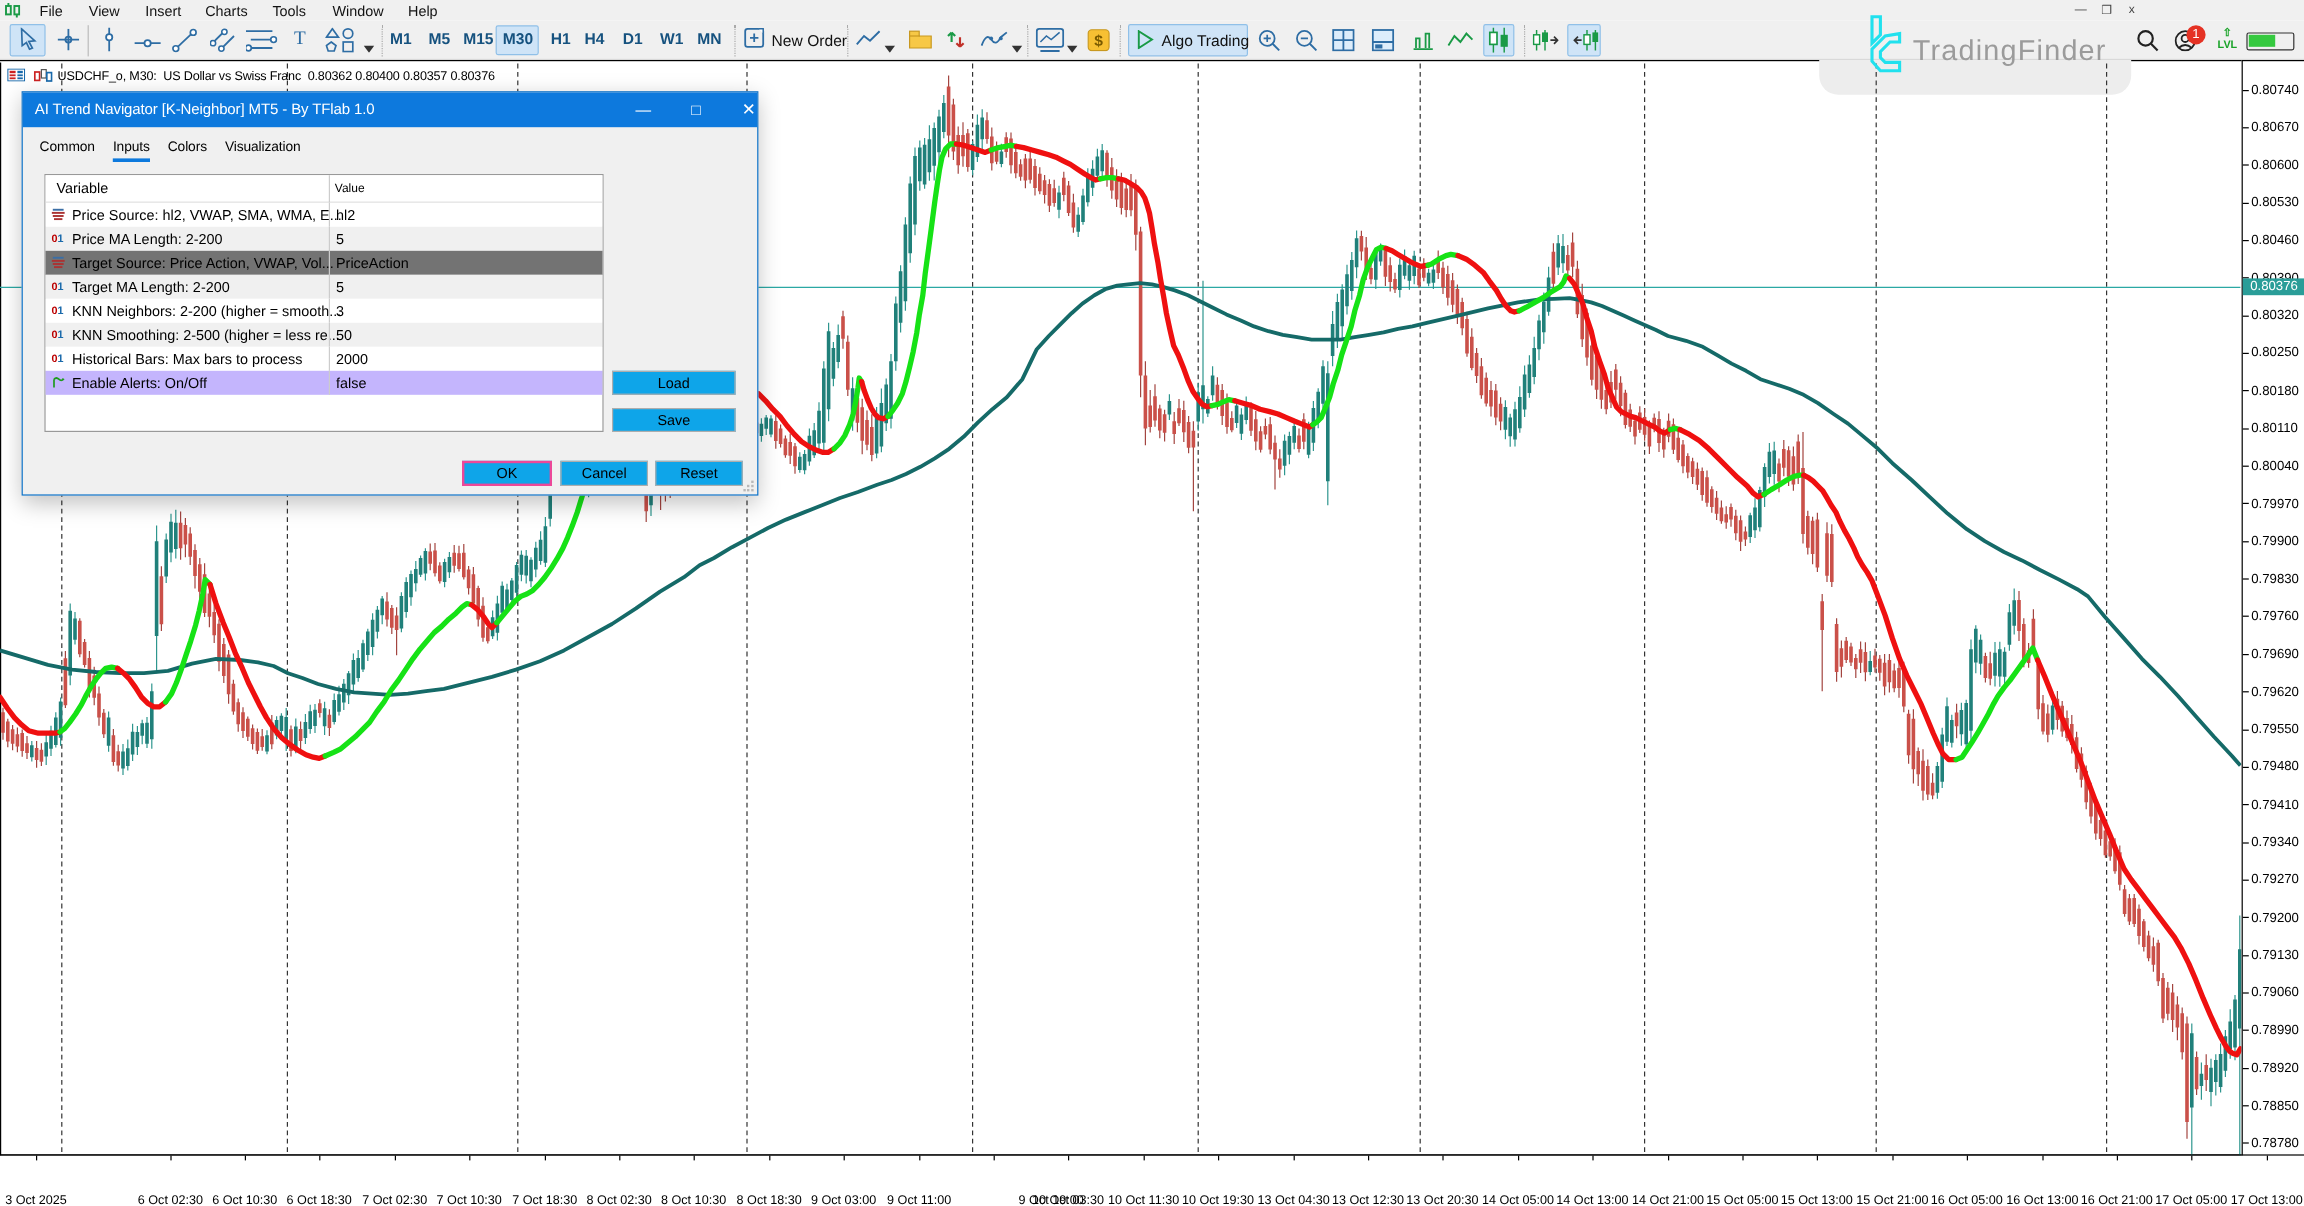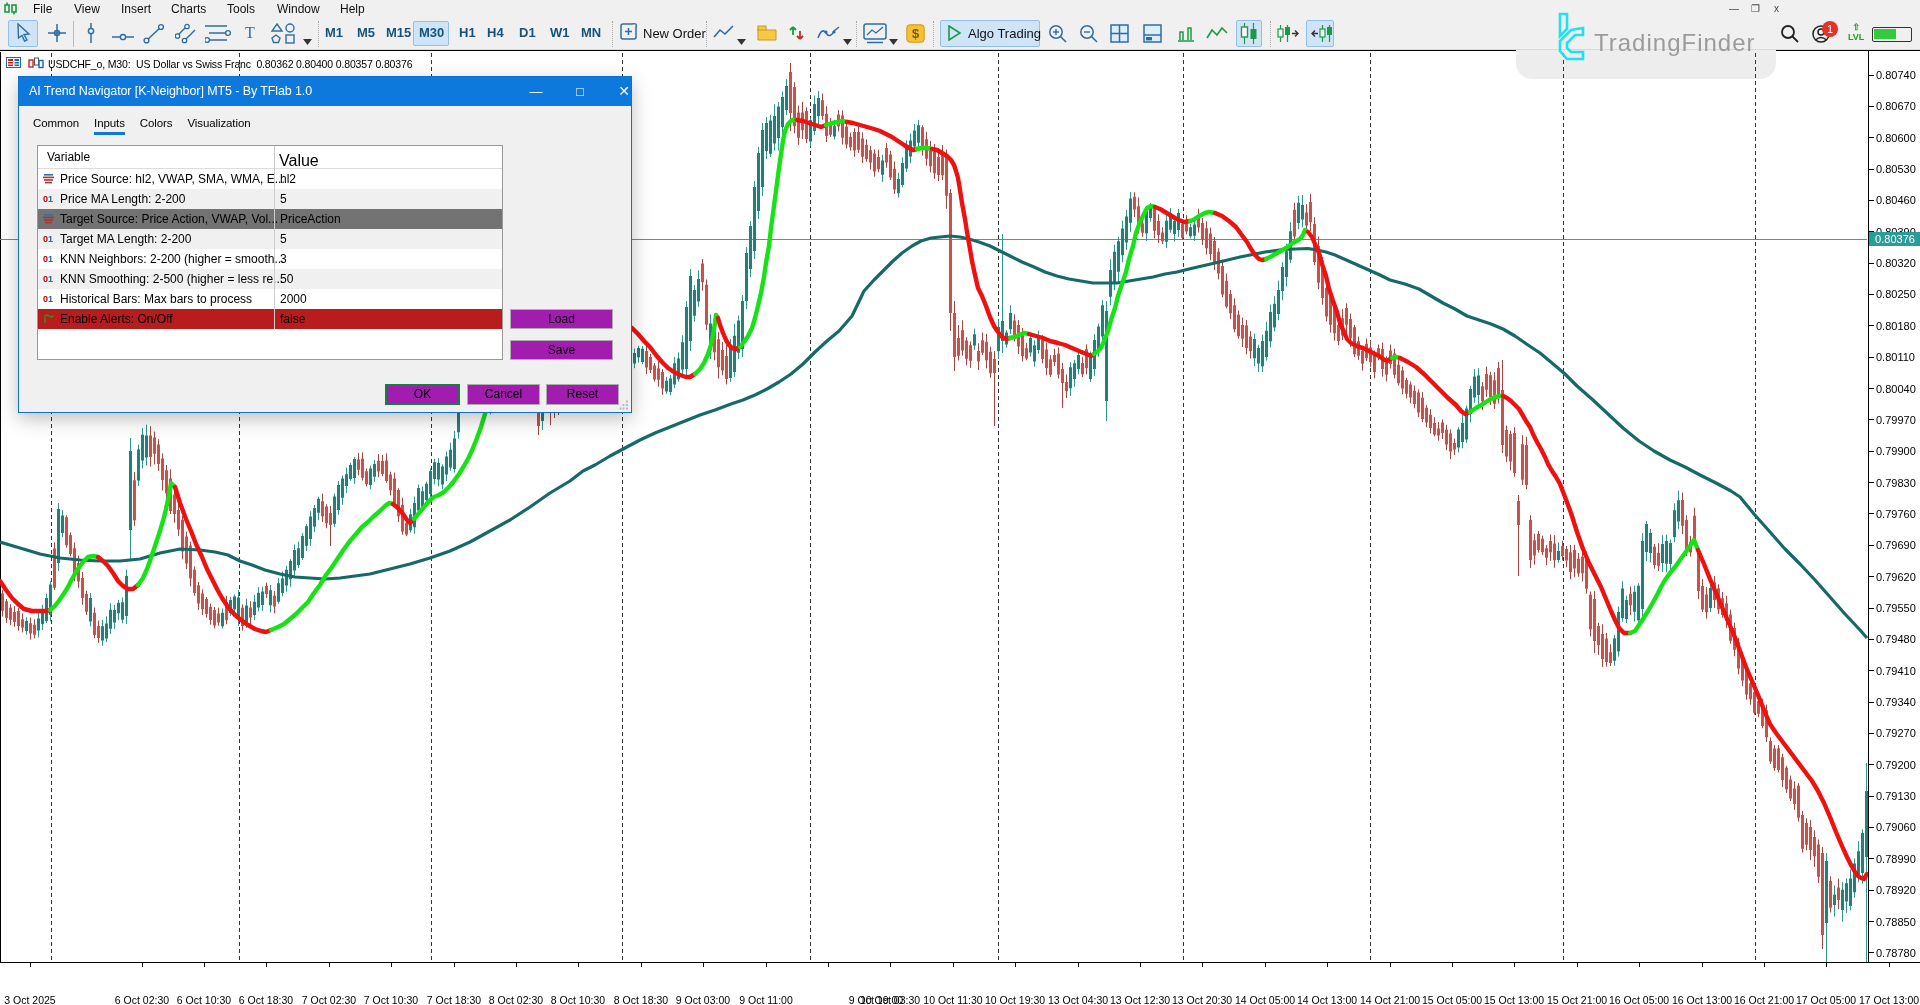--- a/index.html
+++ b/index.html
@@ -24,22 +24,22 @@
 .dtbtn{position:absolute;top:0;height:29px;width:40px;color:#fff;text-align:center;line-height:29px;font-size:13px}
 .tabs{position:absolute;left:14px;top:40px;font-size:11.5px;letter-spacing:-0.1px;color:#000}
 .tab{margin-right:15px;display:inline-block}
 .tabsel{border-bottom:3px solid #0d79dd;padding-bottom:3px}
 .dtable{position:absolute;left:18px;top:68px;width:466px;height:215px;background:#fff;border:1px solid #999}
 .thead{position:absolute;left:0;top:0;width:100%;height:23px;background:#fff;border-bottom:1px solid #ddd}
 .trow{position:relative;width:100%;height:20px;font-size:12px;line-height:20px;color:#000}
 .ticon{position:absolute;left:5px;top:4px;width:14px;height:12px;line-height:11px}
 .tname{position:absolute;left:22px;top:0;width:225px;overflow:hidden;white-space:nowrap}
 .tval{position:absolute;left:236px;top:0;padding-left:5px;border-left:1px solid #ccc;height:100%;width:225px}
-.btn{position:absolute;background:#a21caf;border:1px solid #adadad;font-size:12px;text-align:center;color:#000}
-.btnf{border:2px solid #15803d}
+.btn{position:absolute;background:#0ea5e9;border:1px solid #adadad;font-size:12px;text-align:center;color:#000}
+.btnf{border:2px solid #ec4899}
 .logo{position:absolute;left:1555px;top:12px}
 .logotxt{position:absolute;left:1594px;top:29px;font-size:24px;color:#9b9b9b;letter-spacing:1px}
 </style></head><body>
 
 <div class="menubar">
   <span class="app"><svg width="13" height="13" viewBox="0 0 13 13">
         <rect x="1" y="3" width="4" height="7" fill="none" stroke="#1a9a46" stroke-width="1.6"></rect>
         <rect x="8" y="3" width="4" height="7" fill="none" stroke="#1a9a46" stroke-width="1.6"></rect>
         <line x1="3" y1="0.5" x2="3" y2="3" stroke="#1a9a46" stroke-width="1.6"></line>
         <line x1="10" y1="10" x2="10" y2="12.5" stroke="#1a9a46" stroke-width="1.6"></line>
@@ -440,21 +440,21 @@
 <div class="dialog">
   <div class="dtitle">AI Trend Navigator [K-Neighbor] MT5 - By TFlab 1.0</div>
   <div class="dtbtn" style="left:497px">—</div>
   <div class="dtbtn" style="left:541px">□</div>
   <div class="dtbtn" style="left:585px;font-size:14px;font-weight:400">✕</div>
   <div class="tabs"><span class="tab">Common</span><span class="tab tabsel">Inputs</span><span class="tab">Colors</span><span class="tab">Visualization</span></div>
   <div class="dtable">
     <div class="thead">
         <span style="position:absolute;left:9px;top:4px;font-size:12px">Variable</span>
         <span style="position:absolute;left:241px;top:4px;font-size:12px;border-left:1px solid #ccc;padding-left:0px"></span>
-        <span style="position:absolute;left:241px;top:6px;font-size:16px">Value</span>
+        <span style="position:absolute;left:241px;top:6px;font-size:10px">Value</span>
         <div style="position:absolute;left:236px;top:0;width:1px;height:23px;background:#ccc"></div>
       </div>
     <div style="position:absolute;left:0;top:23px;width:100%">
         <div class="trow" style="background:#fff">
           <span class="ticon"><svg width="11" height="11" viewBox="0 0 11 11">
               <rect x="1" y="1" width="9" height="1.6" fill="#3b6ea5"></rect>
               <rect x="0" y="3.6" width="11" height="1.6" fill="#a33"></rect>
               <rect x="1" y="6.2" width="9" height="1.6" fill="#a33"></rect>
               <rect x="2" y="8.8" width="7" height="1.6" fill="#a33"></rect>
             </svg></span>
@@ -489,21 +489,21 @@
         <div class="trow" style="background:#f0f0f0">
           <span class="ticon"><span style="color:#b00;font-size:9px;font-weight:bold">0<span style="color:#1a6aab">1</span></span></span>
           <span class="tname">KNN Smoothing: 2-500 (higher = less re...</span>
           <span class="tval">50</span>
         </div>
         <div class="trow" style="background:#fff">
           <span class="ticon"><span style="color:#b00;font-size:9px;font-weight:bold">0<span style="color:#1a6aab">1</span></span></span>
           <span class="tname">Historical Bars: Max bars to process</span>
           <span class="tval">2000</span>
         </div>
-        <div class="trow" style="background:#b91c1c">
+        <div class="trow" style="background:#c4b5fd">
           <span class="ticon"><svg width="11" height="11" viewBox="0 0 11 11">
               <path d="M2 10 L2 3 M2 3 Q4 1 6 3 Q8 5 10 3" stroke="#1d9b1d" fill="none" stroke-width="1.4"></path>
               <path d="M9 2 l2 1 -2 1" fill="#1d9b1d"></path>
             </svg></span>
           <span class="tname">Enable Alerts: On/Off</span>
           <span class="tval">false</span>
         </div>
       </div>
   </div>
   <div class="btn" style="left:491px;top:232px;width:103px;height:20px;line-height:18px">Load</div>

